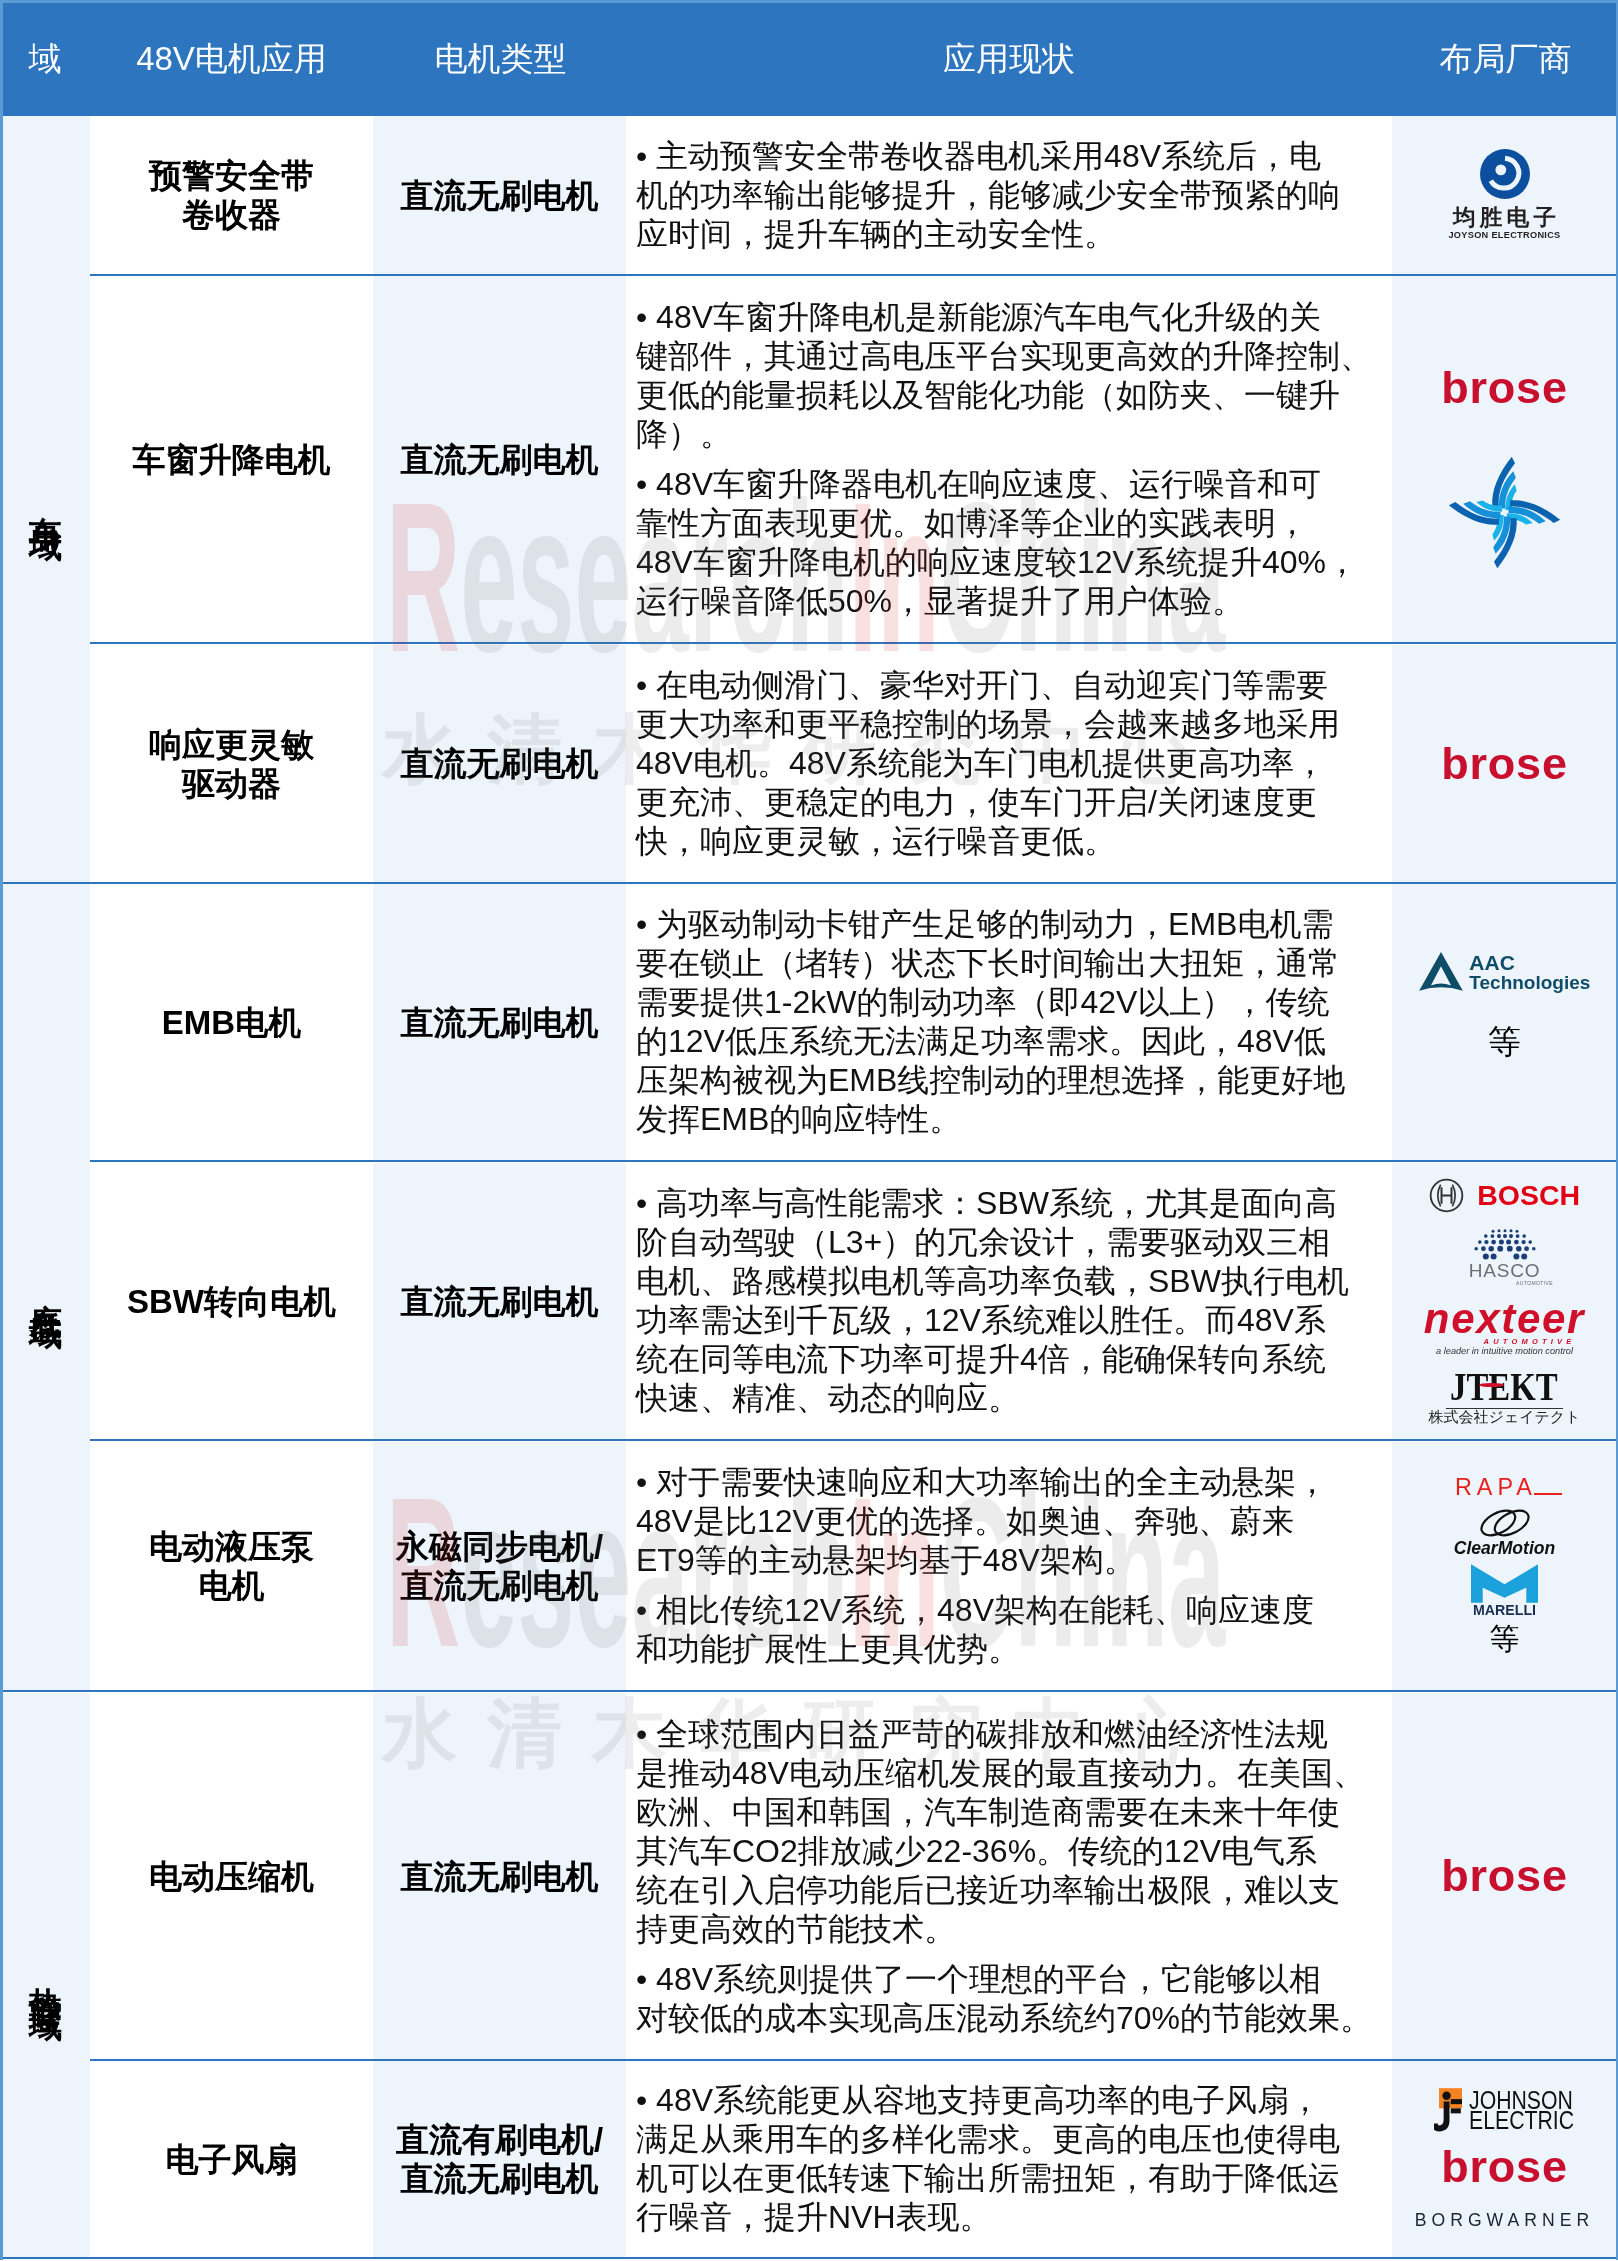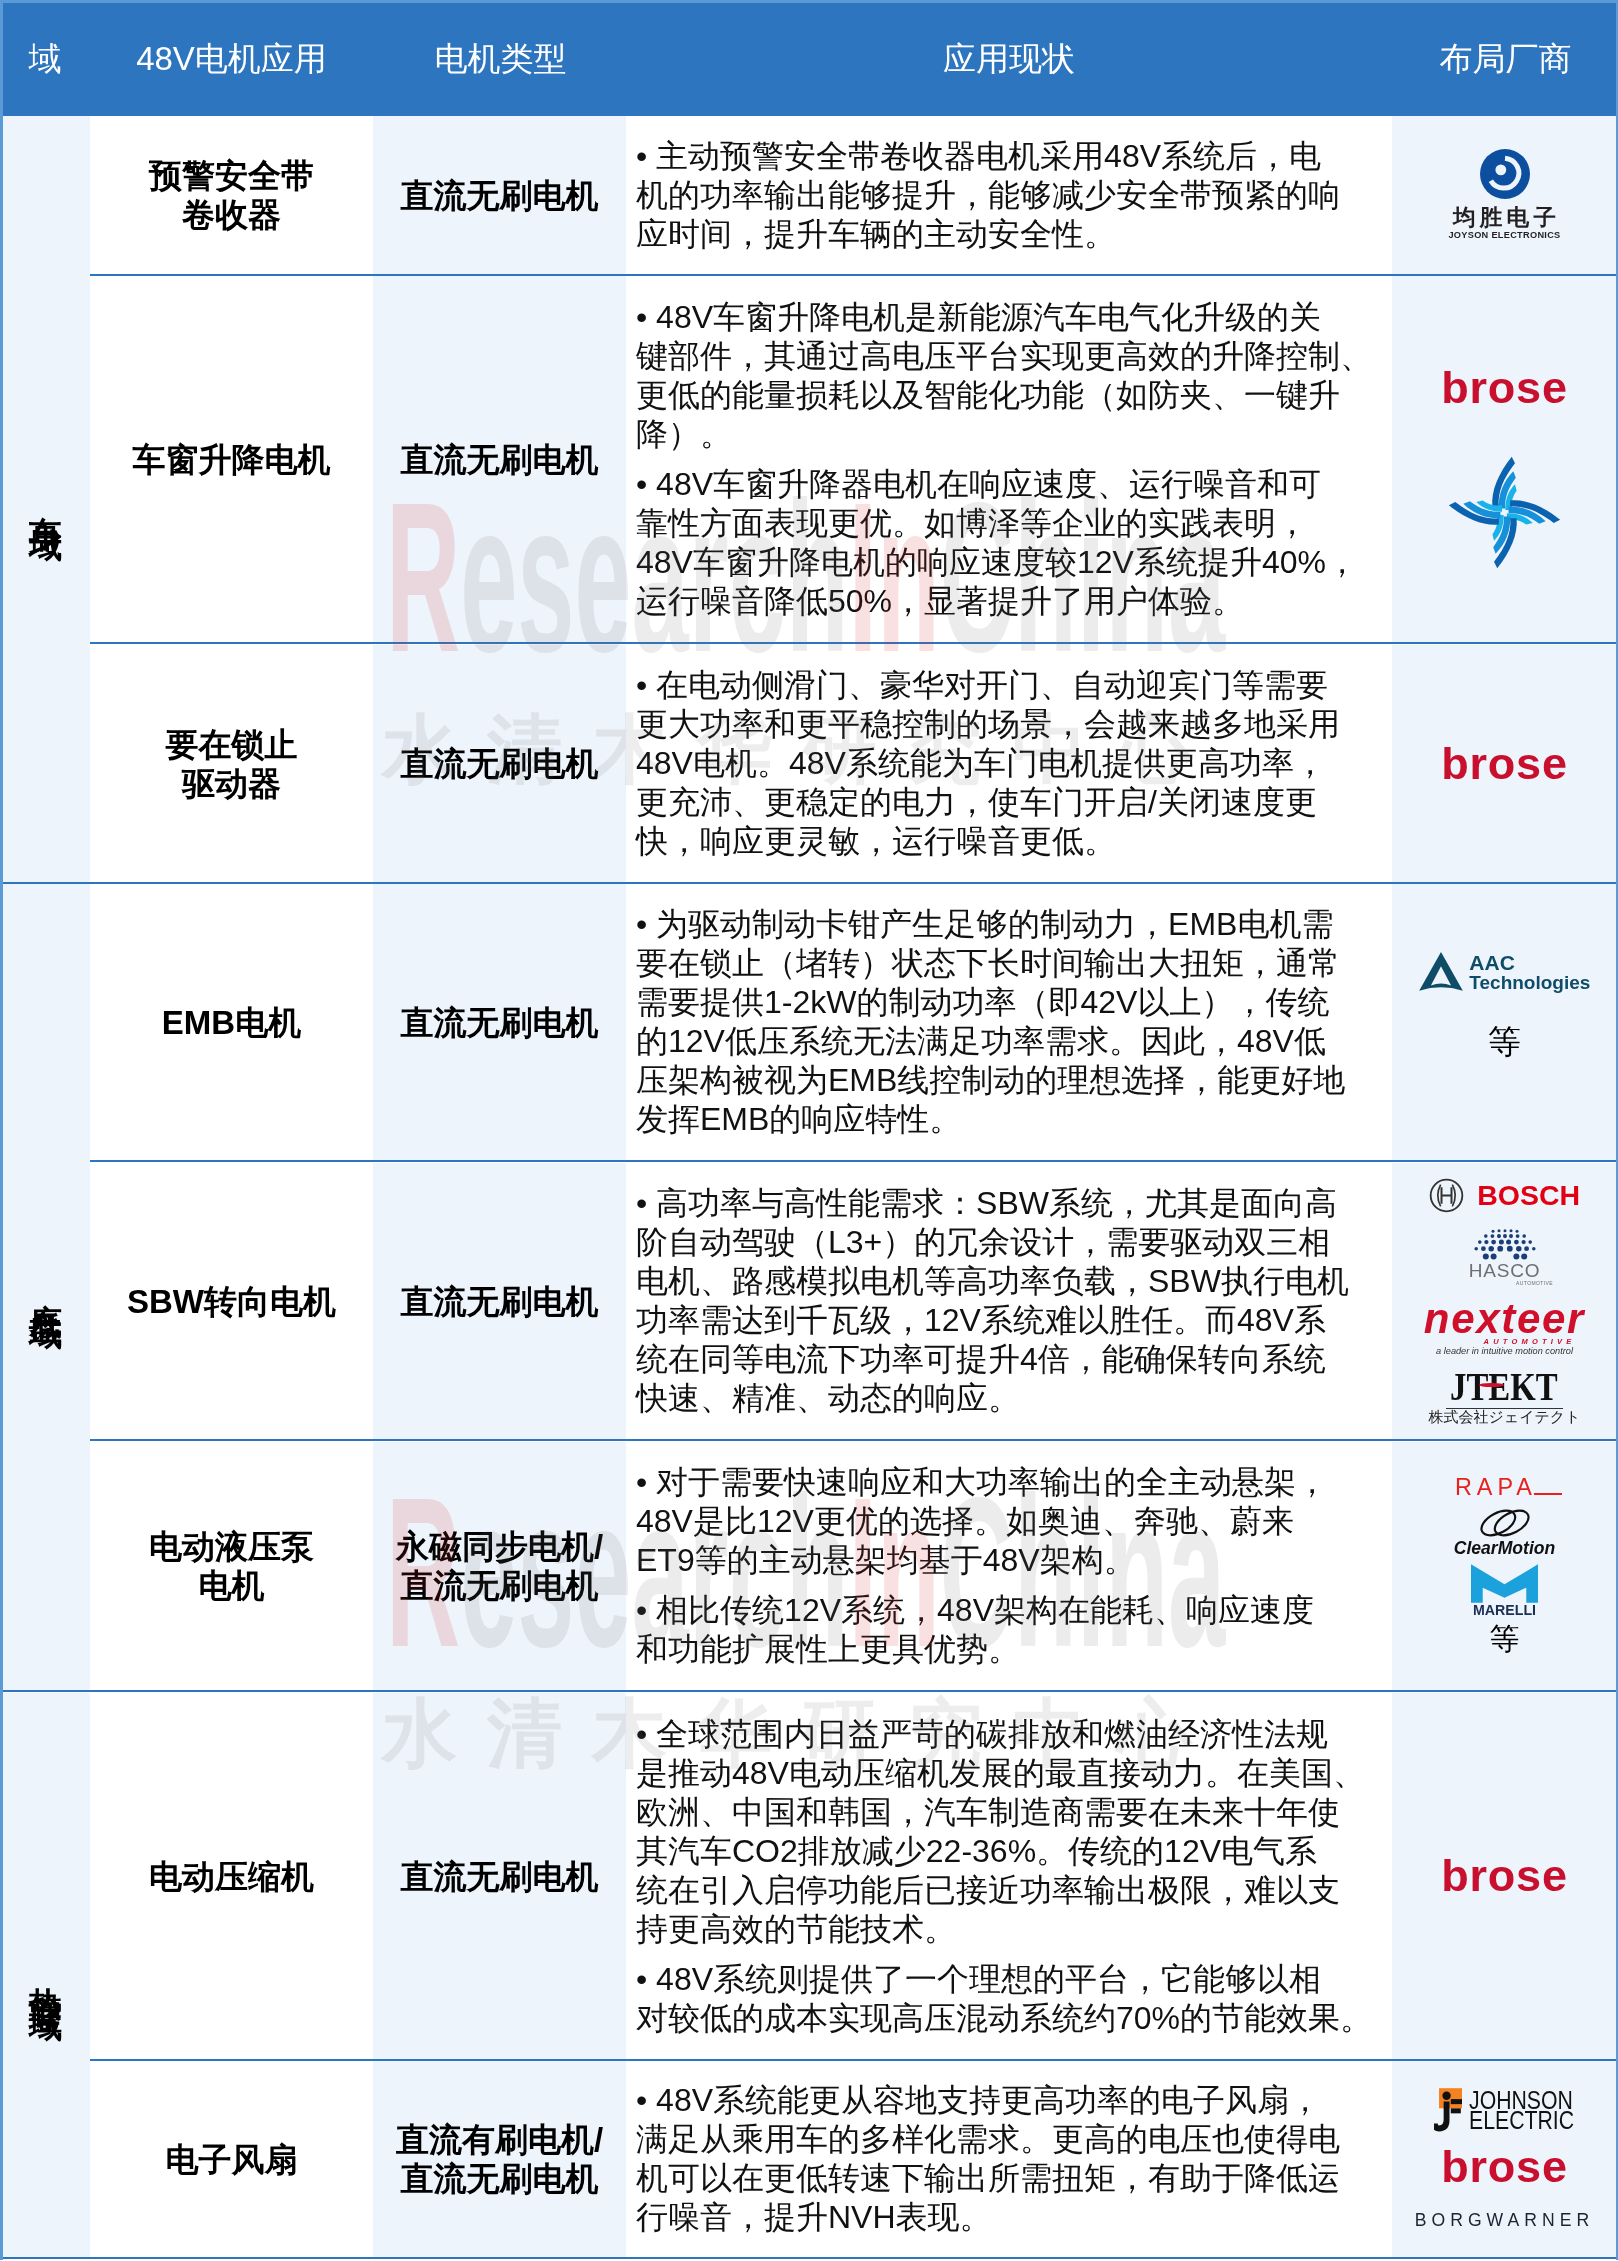--- a/index.html
+++ b/index.html
@@ -150,21 +150,21 @@
       <use href="#pw-arm"></use>
       <use href="#pw-arm" transform="rotate(90 75 75)"></use>
       <use href="#pw-arm" transform="rotate(180 75 75)"></use>
       <use href="#pw-arm" transform="rotate(270 75 75)"></use>
     </svg>
   </div>
 </div>
 
 <div class="row" style="top:645px;height:237px">
   <div class="cell c-app">
-      <div class="ctext">要在锁止
+      <div class="ctext">响应更灵敏
 驱动器</div>
     </div>
   <div class="cell c-motor">
       <div class="ctext">直流无刷电机</div>
     </div>
   <div class="cell c-status">
     <div class="status-wrap">
       <div class="para">• 在电动侧滑门、豪华对开门、自动迎宾门等需要
 更大功率和更平稳控制的场景，会越来越多地采用
 48V电机。48V系统能为车门电机提供更高功率，

